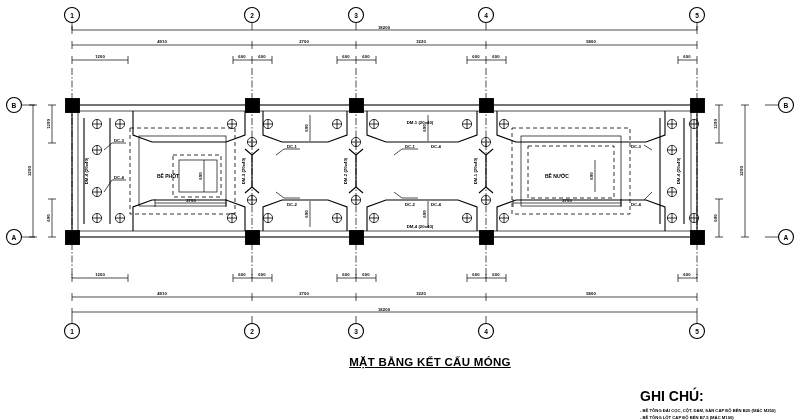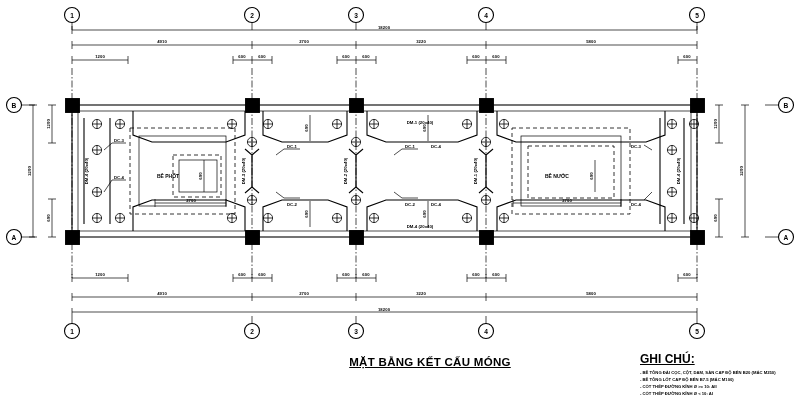--- a/index.html
+++ b/index.html
@@ -17,21 +17,21 @@
   .nofill{fill:none;}
   .txt{font-family:"Liberation Sans",sans-serif;fill:#000;}
   .dimtxt{font-size:4.2px;font-weight:bold;letter-spacing:0.1px;}
   .bubtxt{font-size:6.6px;font-weight:bold;}
   .lbl{font-size:4.3px;font-weight:bold;}
   .roomtxt{font-size:5px;font-weight:bold;}
   .title{font-size:11.5px;font-weight:bold;letter-spacing:0.3px;}
   .u{text-decoration:underline;}
   #title-block{position:absolute;left:300px;top:352px;width:260px;text-align:center;}
   #notes-block{position:absolute;left:640px;top:352px;width:158px;}
-  #notes-block .nh{font-size:12px;font-weight:bold;text-decoration:underline;display:block;margin-bottom:3px;}
+  #notes-block .nh{font-size:14px;font-weight:bold;display:block;margin-bottom:3px;margin-top:36px;}
   #notes-block .nl{font-size:4.2px;font-weight:bold;line-height:7px;display:block;white-space:nowrap;}
 </style>
 </head>
 <body>
 
 <div id="sheet">
 
   <svg width="800" height="420">
 
     <g>

